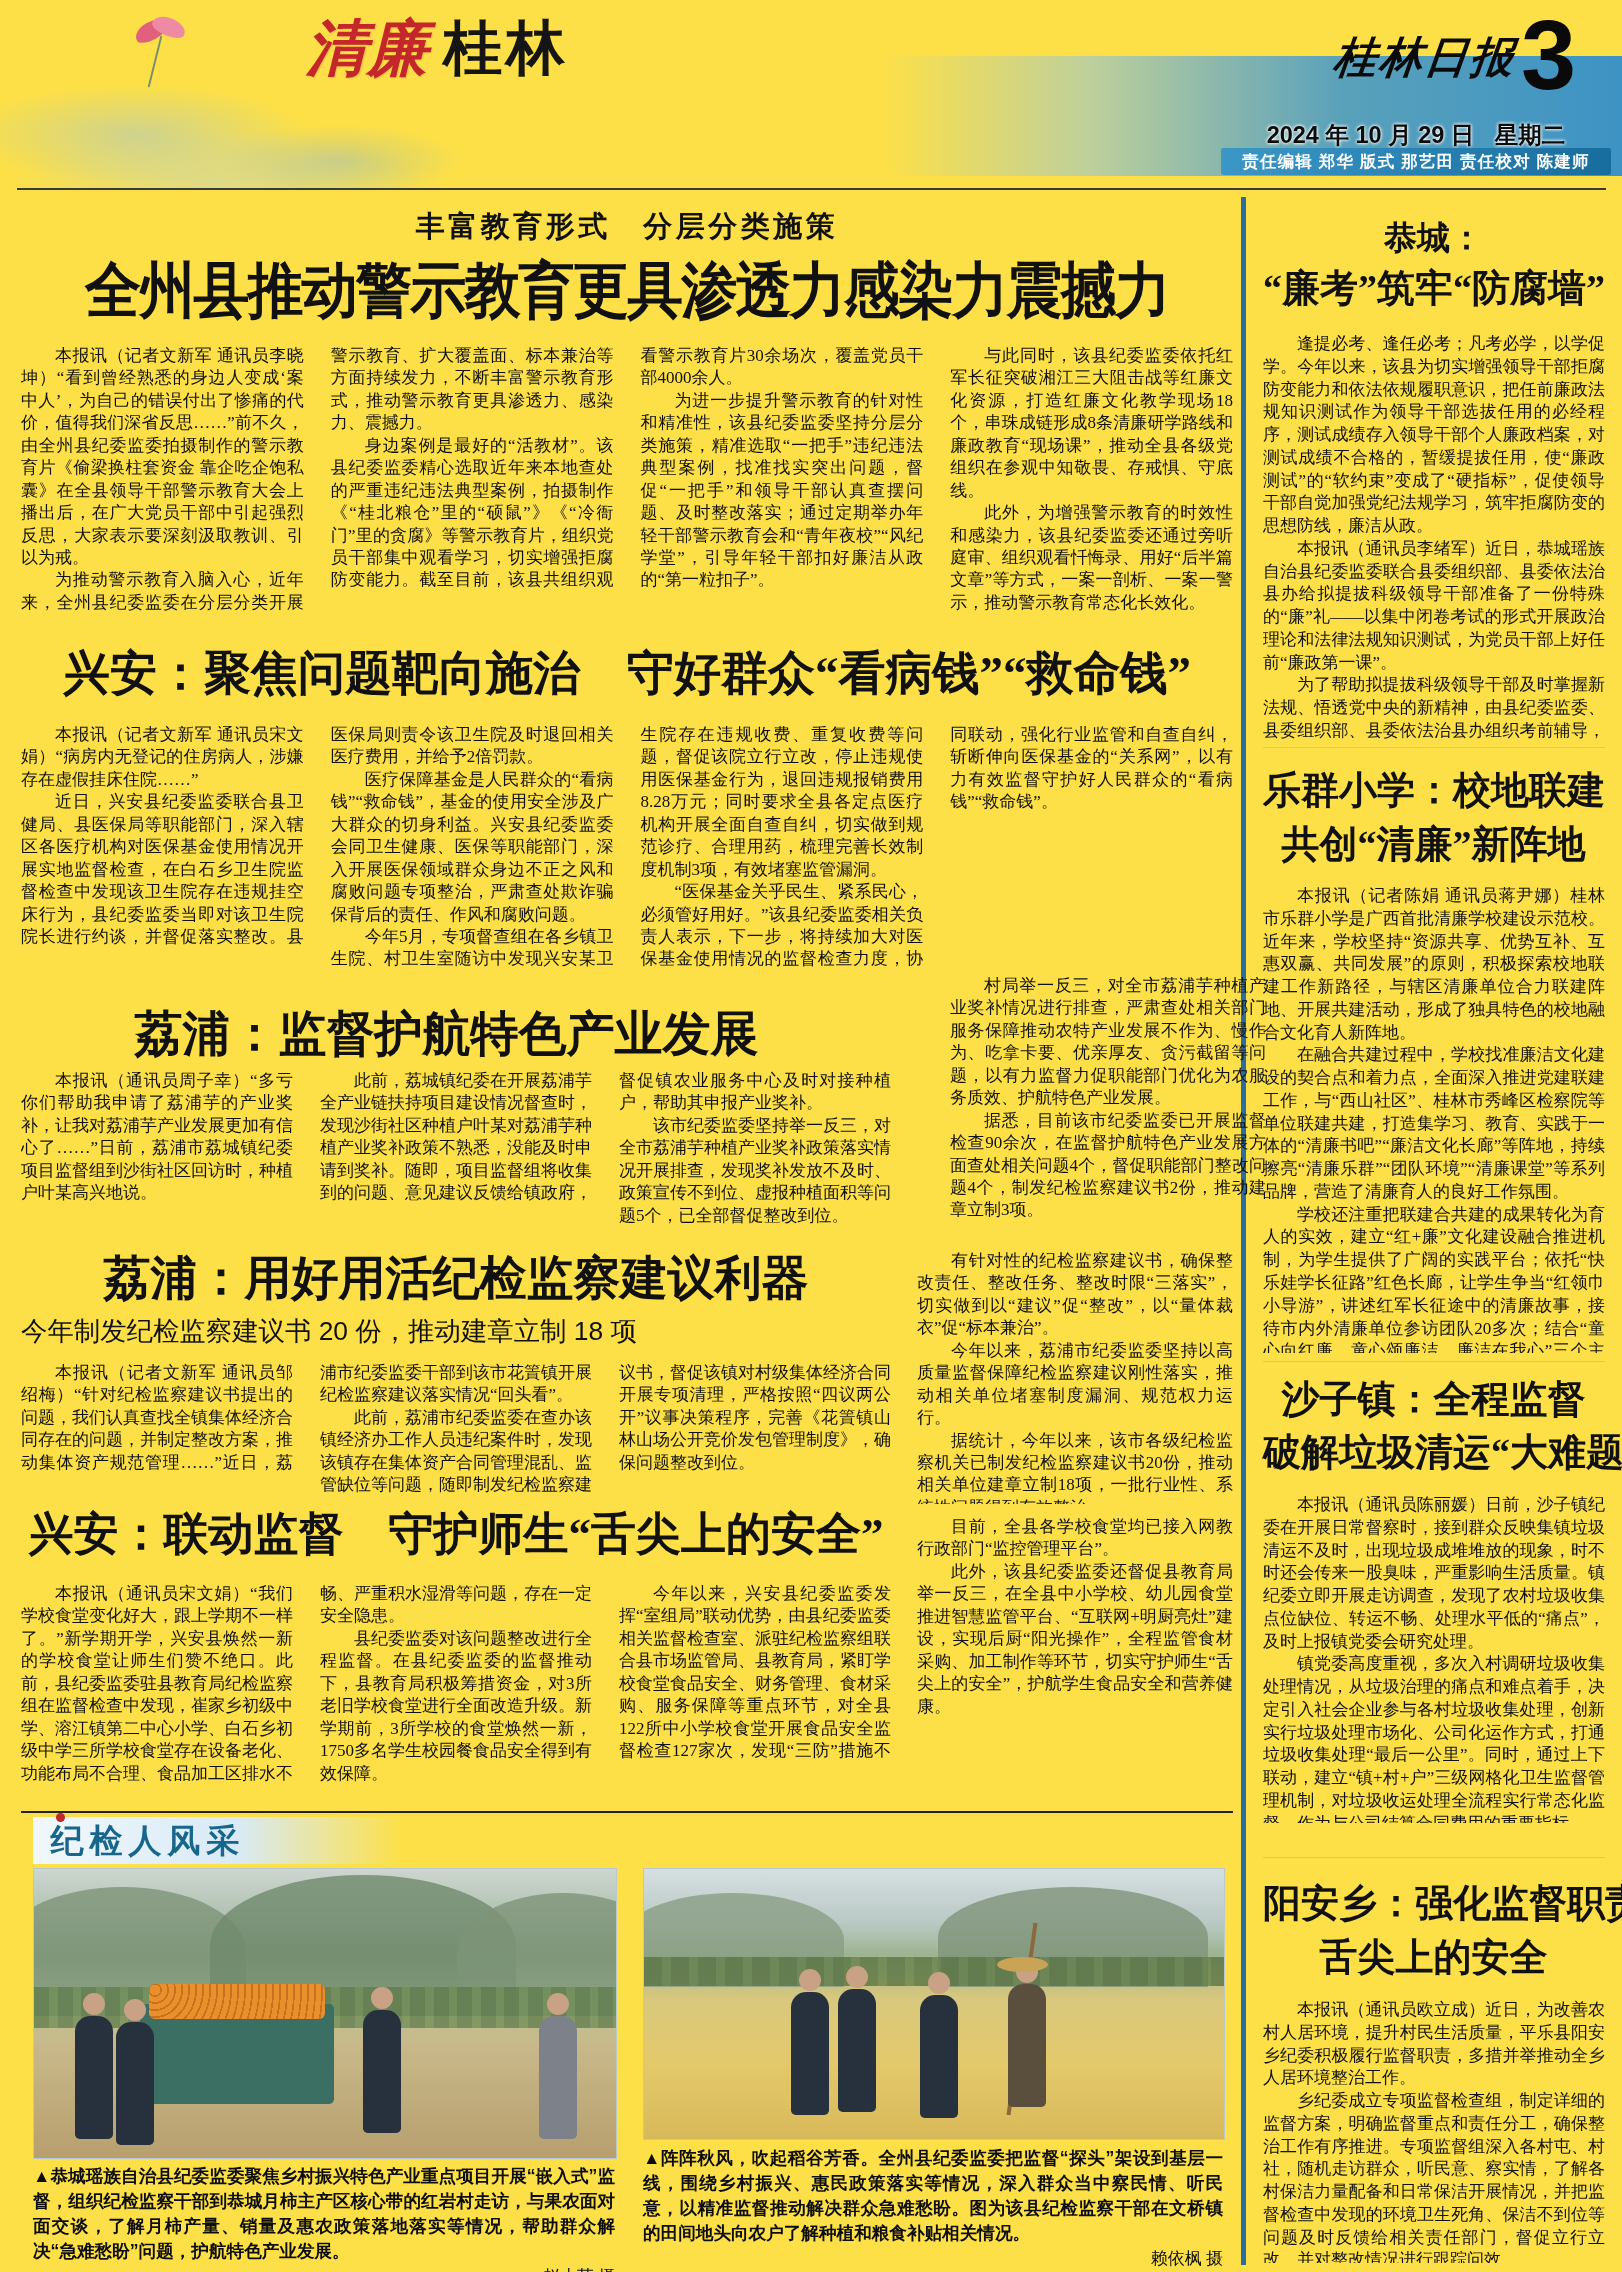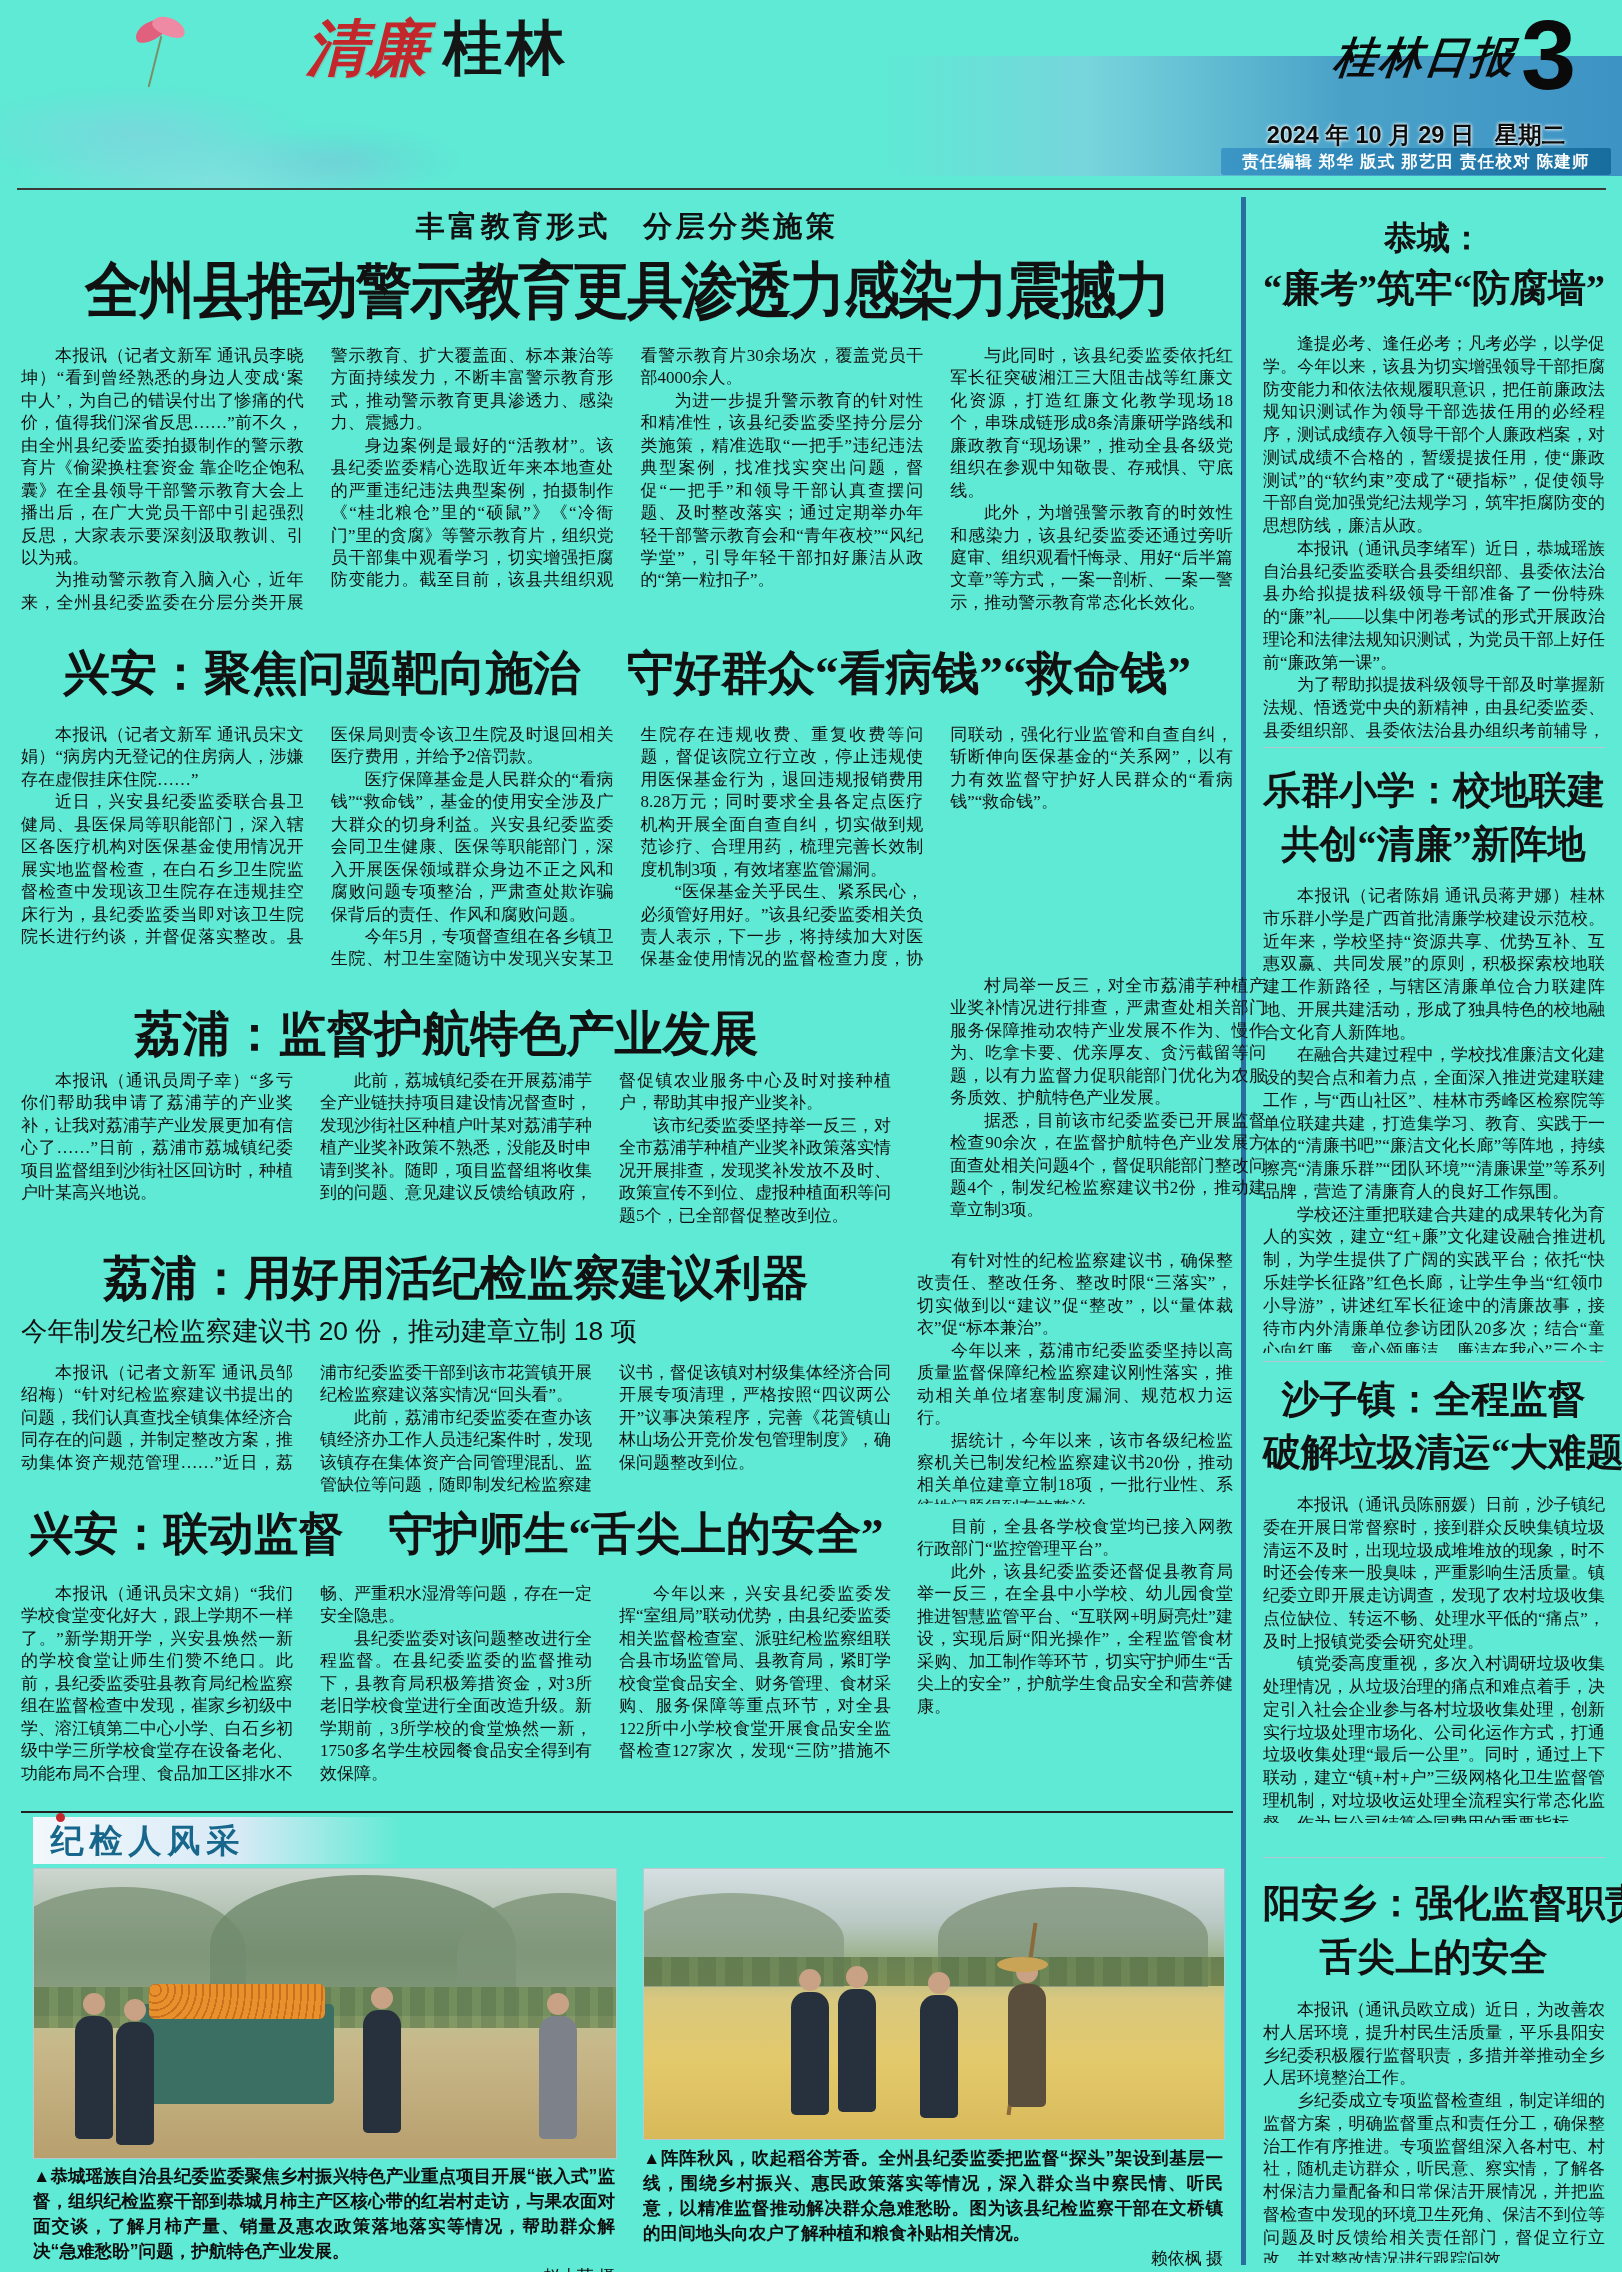--- a/index.html
+++ b/index.html
@@ -1,16 +1,16 @@
 <!DOCTYPE html>
 <html style="font-size:9.4px"><head>
 <meta charset="utf-8">
 <style>
   html,body{margin:0;padding:0;background:#e8e8e8;}
-  .page{position:relative;width:1622px;height:2273px;background:#5eead4;overflow:hidden;
+  .page{position:relative;width:1622px;height:2273px;background:#fde047;overflow:hidden;
         font-family:"Liberation Serif","DejaVu Serif",serif;color:#111;}
   .abs{position:absolute;}
   
   .wash{left:0;top:53px;width:617px;height:135px;
     background:
       radial-gradient(ellipse 247px 71px at 22% 60%, rgba(150,195,228,.45), rgba(150,195,228,0) 70%),
       radial-gradient(ellipse 176px 53px at 55% 80%, rgba(120,175,215,.35), rgba(120,175,215,0) 70%),
       radial-gradient(ellipse 294px 71px at 35% 95%, rgba(175,210,235,.4), rgba(175,210,235,0) 72%);}
   .wash-right{left:881px;top:56px;width:741px;height:120px;
     background:linear-gradient(90deg, rgba(170,210,238,0) 0%, rgba(140,195,226,.55) 28%, rgba(72,154,199,.9) 62%, #3d93c4 100%);

